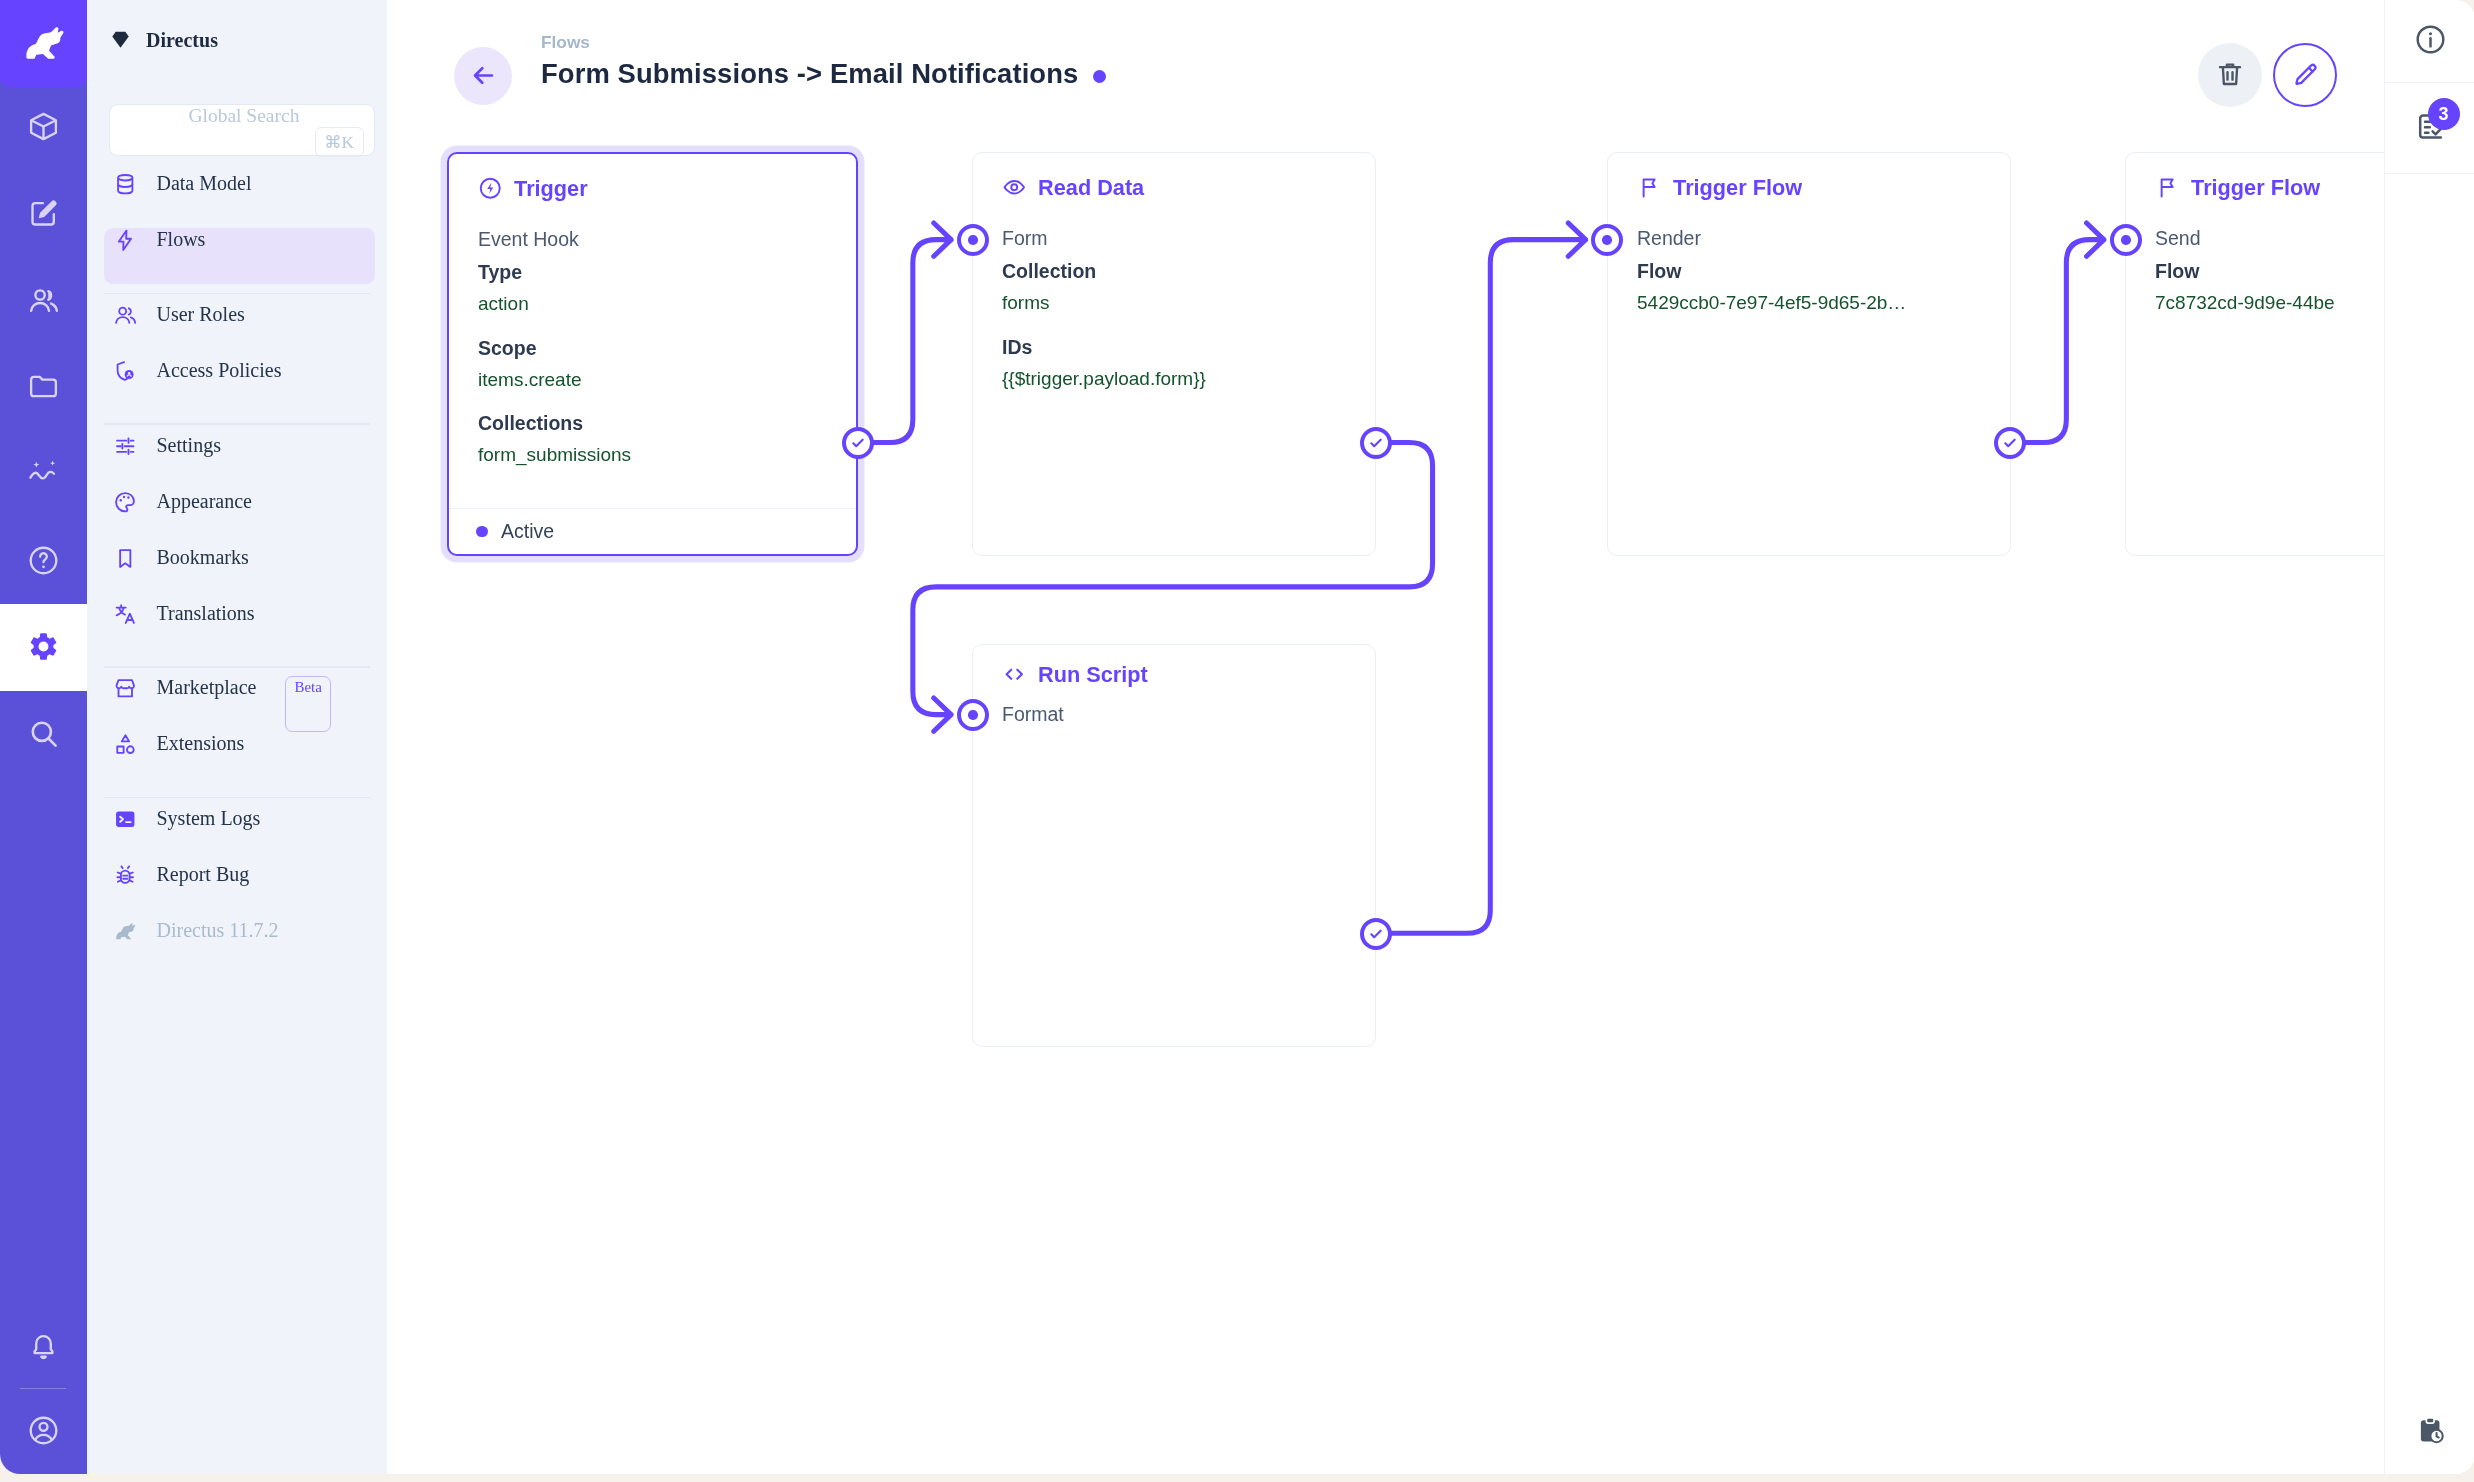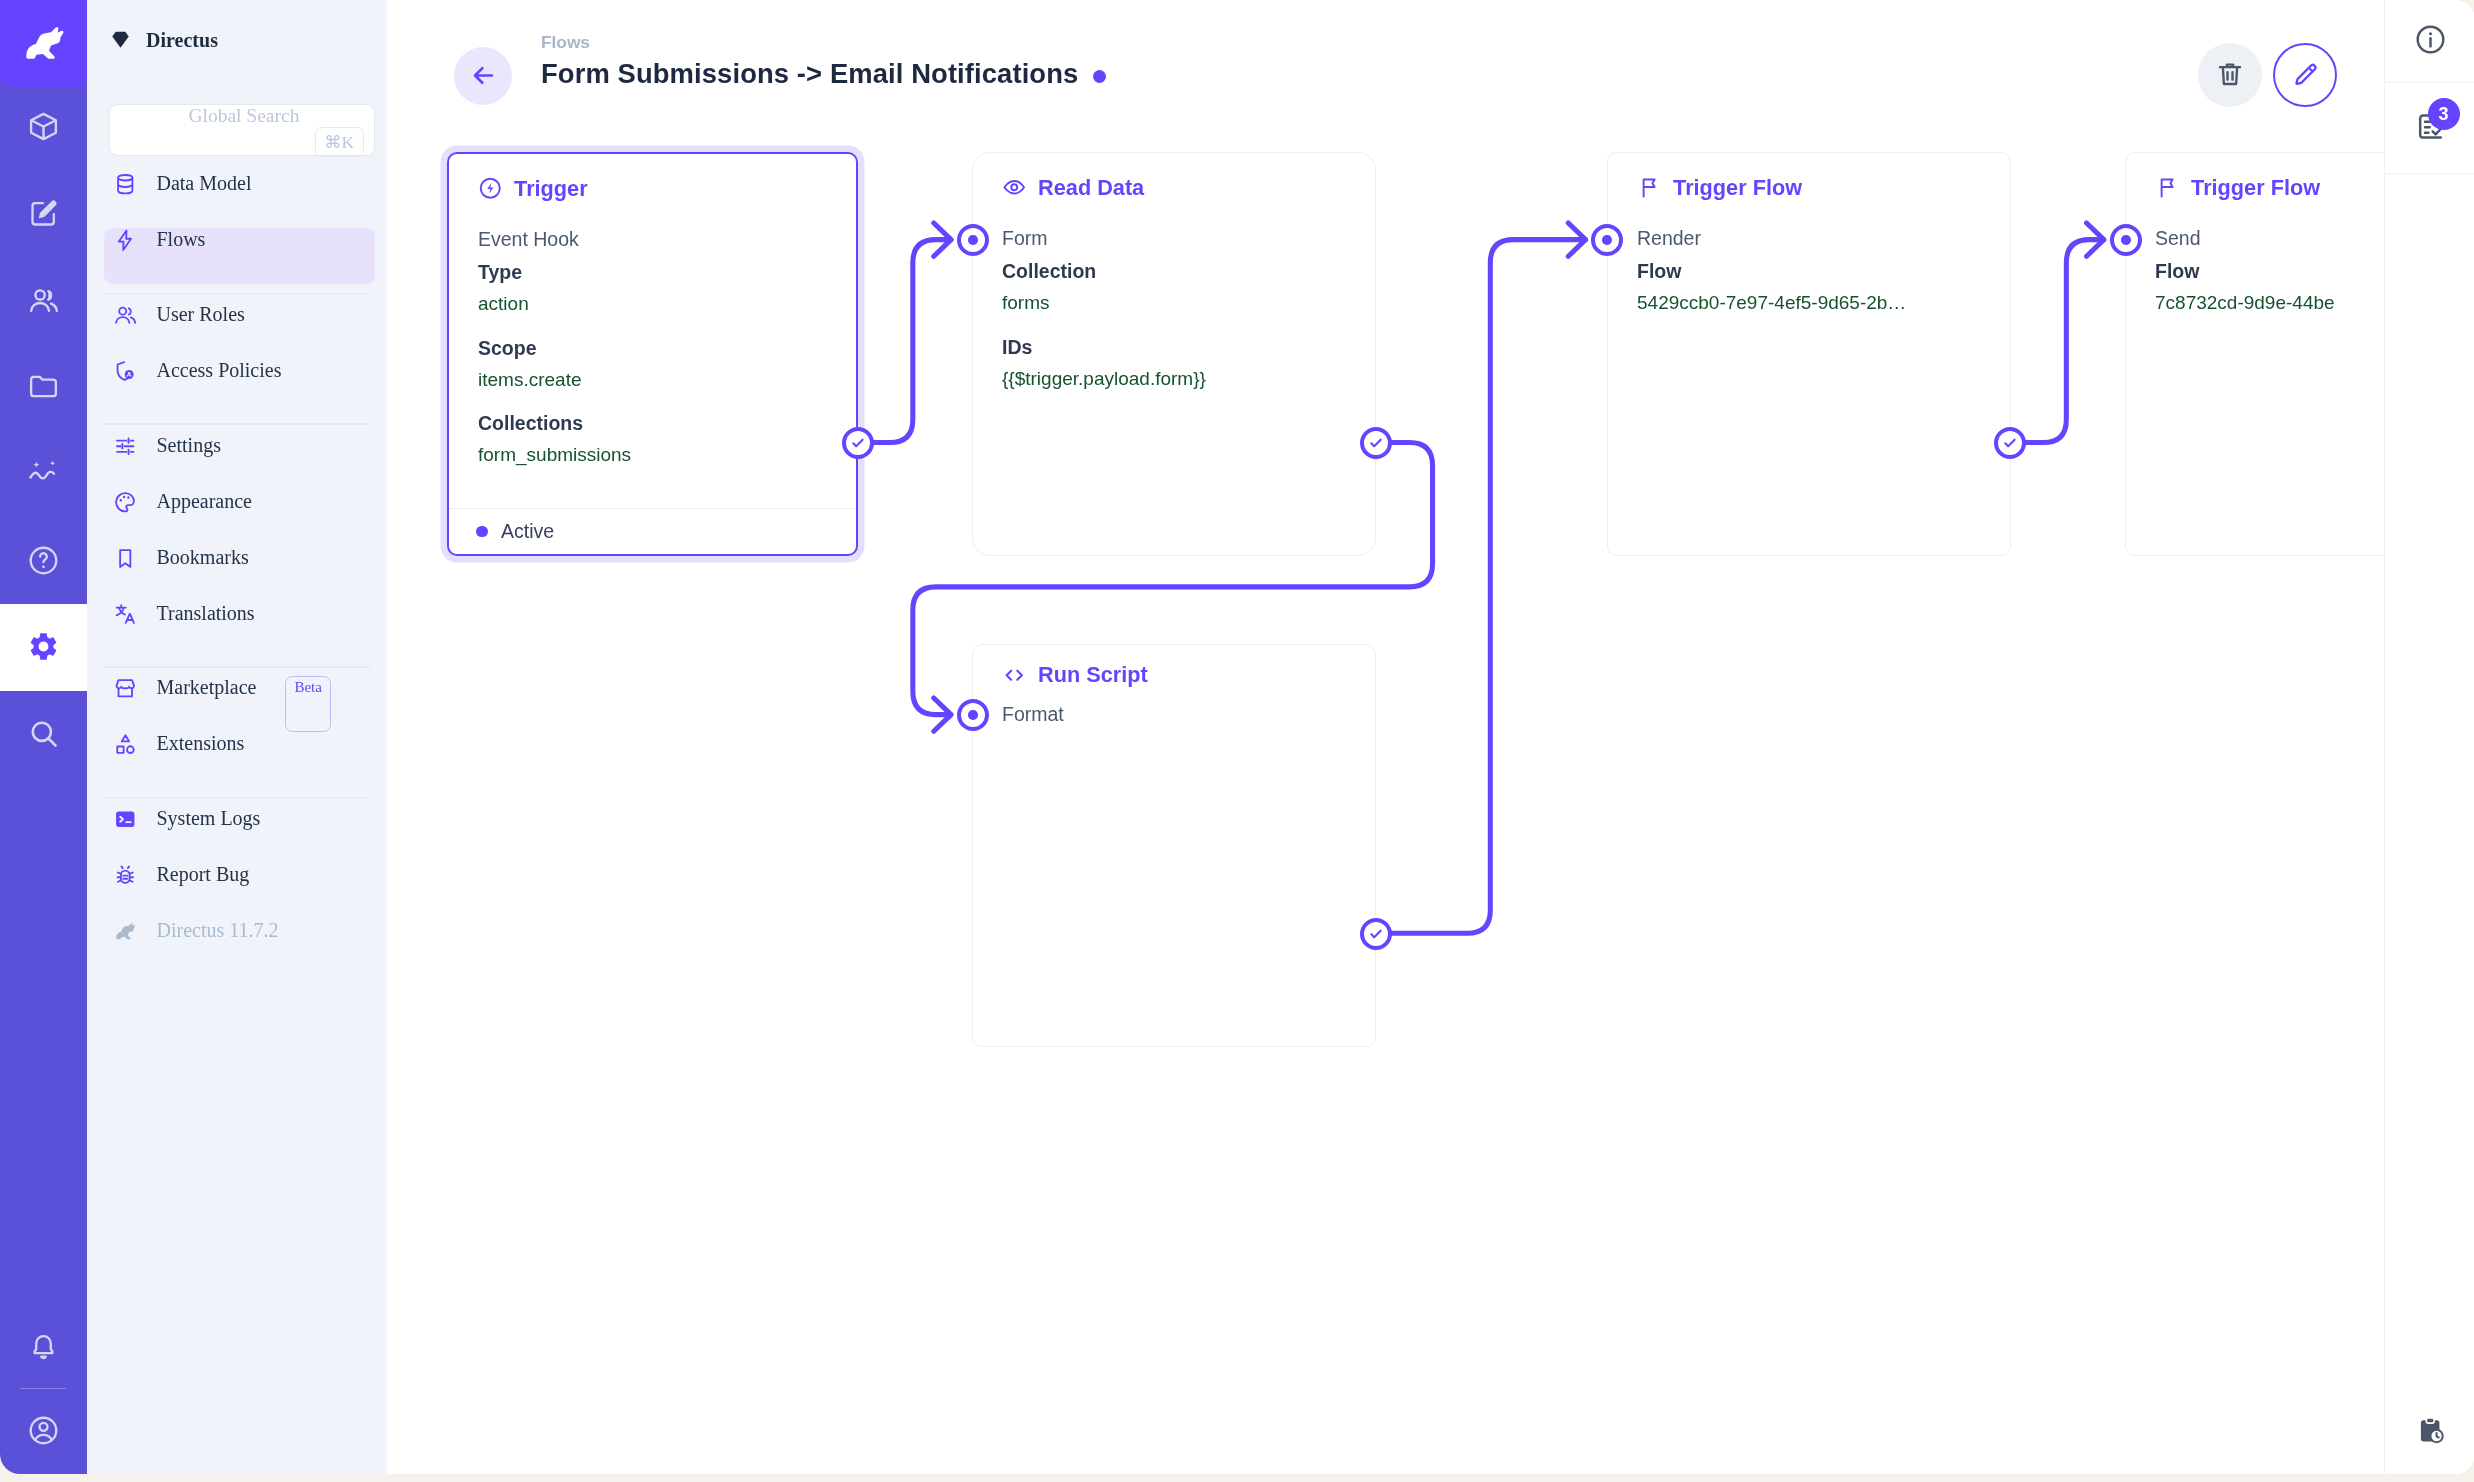--- a/index.html
+++ b/index.html
@@ -88,27 +88,27 @@
   
   .flow-svg { position:absolute; left:0; top:0; z-index:1; pointer-events:none; }
   .flow-svg path { stroke:#6644ff; stroke-width:7; fill:none; stroke-linecap:round; stroke-linejoin:round; }
   
   .node {
     position:absolute; width:404px; height:404px; background:#fff;
     border:1.4px solid #eaeef5; border-radius:10px; z-index:2; cursor:pointer;
   }
   .node--trigger { left:60px; top:152px; width:411px; border:2.2px solid #6644ff;
     box-shadow:0 0 0 6.5px rgba(102,68,255,.17); }
-  .node--read   { left:585px;  top:152px;border-radius:18px; }
+  .node--read   { left:585px;  top:152px; }
   .node--render { left:1220px; top:152px; }
   .node--send   { left:1738px; top:152px; }
   .node--script { left:585px;  top:644px; height:403px; }
   .node-header {
     position:absolute; left:29px; top:21.7px; height:26px;
-    display:flex; align-items:center; gap:11.6px; color:#6644ff;
+    display:flex; align-items:flex-start; gap:11.6px; color:#6644ff;
   }
   .node--script .node-header { top:17.3px; }
   .node-header .icon, .node-header .icon svg { width:24.5px; height:24.5px; }
   .node-type { font-size:21.7px; font-weight:700; color:#6644ff; }
   .node-content { position:absolute; left:29px; right:21.7px; top:69px; }
   .node--script .node-content { top:53px; }
   .row-name { font-size:19.5px; color:#4a5870; height:33px; line-height:33px; }
   .f-label { font-size:19.5px; font-weight:700; color:#2d3a50; height:32px; line-height:32px; }
   .f-value { font-family:Liberation Sans, sans-serif; font-size:19px; color:#14532d;
              height:32px; line-height:32px; white-space:nowrap; overflow:hidden; }

